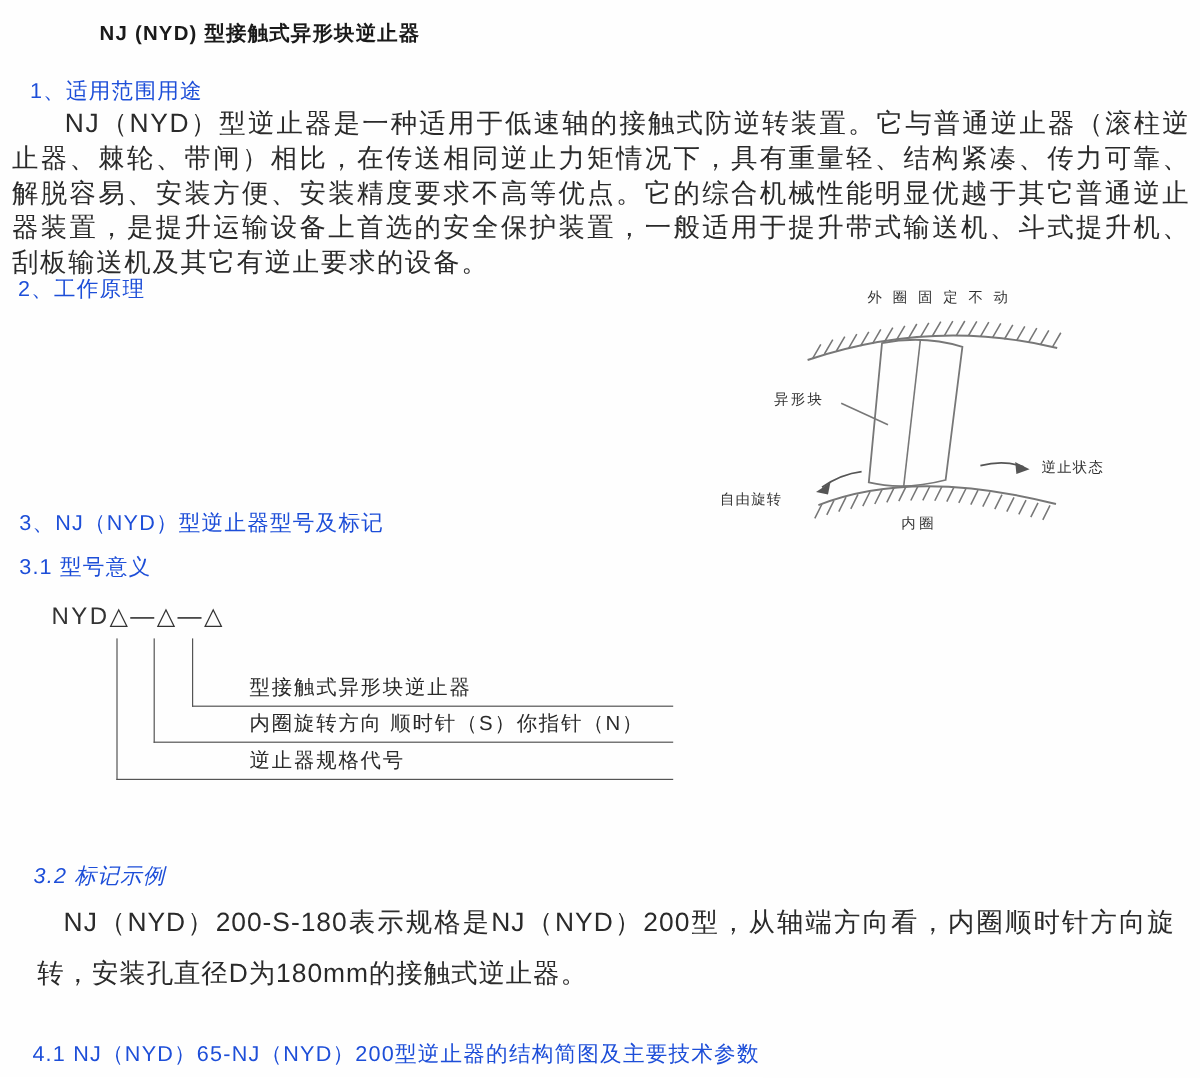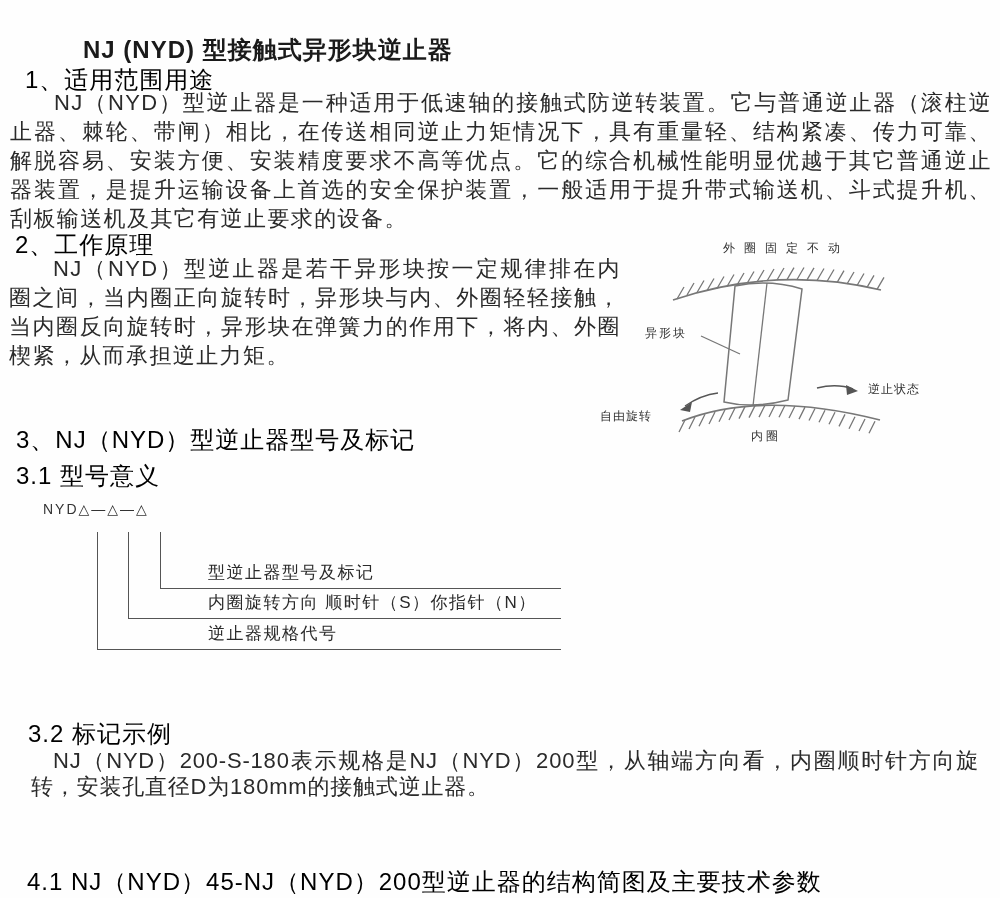--- a/index.html
+++ b/index.html
@@ -6,37 +6,36 @@
   .page{
     position:relative;
     width:1000px;height:898px;
     background:#fefefe;
     font-family:"Liberation Sans","DejaVu Sans",sans-serif;
     color:#242424;
     overflow:hidden;
   }
   .abs{position:absolute;}
   .title{
-    font-size:24px;font-weight:700;letter-spacing:1px;color:#1a1a1a;
+    font-size:17px;font-weight:700;letter-spacing:1px;color:#1a1a1a;
     white-space:nowrap;
-    margin-top:18px;
   }
-  .h{font-size:24px;letter-spacing:1px;white-space:nowrap;color:#000000;}
+  .h{font-size:18px;letter-spacing:1px;white-space:nowrap;color:#1d4ed8;}
   .body-text{
     font-size:22px;line-height:29px;letter-spacing:1.4px;
     text-align:justify;color:#2a2a2a;margin:4px;
   }
   .indent2{text-indent:2em;}
   .indent1{text-indent:1em;}
   
   .diagram{width:410px;height:225px;}
   .diagram svg{position:absolute;left:0;top:0;}
   .dlabel{position:absolute;font-size:12px;color:#333;white-space:nowrap;}
   
-  .model-code{font-size:14px;letter-spacing:2px;color:#333;white-space:nowrap;}
+  .model-code{font-size:20px;letter-spacing:2px;color:#333;white-space:nowrap;}
   .lgd{
     position:absolute;
     border-left:1.5px solid #555;
     border-bottom:1.5px solid #555;
   }
   .lgd-label{
     position:absolute;bottom:4px;
     font-size:17px;letter-spacing:1.5px;color:#2a2a2a;white-space:nowrap;
   }
 </style>
@@ -44,21 +43,20 @@
 <body>
 
 <div class="page">
 
   <div class="abs title" style="left:83px;top:16px;">NJ (NYD) 型接触式异形块逆止器</div>
 
   <div class="abs h" style="left:25px;top:64px;">1、适用范围用途</div>
   <p class="abs body-text indent2" style="left:6px;top:84px;width:982px;">NJ（NYD）型逆止器是一种适用于低速轴的接触式防逆转装置。它与普通逆止器（滚柱逆止器、棘轮、带闸）相比，在传送相同逆止力矩情况下，具有重量轻、结构紧凑、传力可靠、解脱容易、安装方便、安装精度要求不高等优点。它的综合机械性能明显优越于其它普通逆止器装置，是提升运输设备上首选的安全保护装置，一般适用于提升带式输送机、斗式提升机、刮板输送机及其它有逆止要求的设备。</p>
 
   <div class="abs h" style="left:15px;top:229px;">2、工作原理</div>
-  <p class="abs body-text indent2" style="left:5px;top:250px;width:612px;">NJ（NYD）型逆止器是若干异形块按一定规律排在内圈之间，当内圈正向旋转时，异形块与内、外圈轻轻接触，当内圈反向旋转时，异形块在弹簧力的作用下，将内、外圈楔紧，从而承担逆止力矩。</p>
 
   <div class="abs diagram" style="left:585px;top:236px;">
     <svg width="410" height="225" viewBox="0 0 410 225">
 
       <path d="M88,64 Q192,29 296,54" fill="none" stroke="#777" stroke-width="1.6"></path>
 
       <path d="M92,63 l7,-12 M102,59 l7,-12 M112,56.5 l7,-12 M122,54.5 l7,-12 M132,52.5 l7,-12 M142,50.5 l7,-12 M152,49 l7,-12 M162,47.5 l7,-12 M172,46 l7,-12 M182,45 l7,-12 M192,44 l7,-12 M202,43.6 l7,-12 M212,43.5 l7,-12 M222,43.8 l7,-12 M232,44.5 l7,-12 M242,45.5 l7,-12 M252,46.7 l7,-12 M262,48 l7,-12 M272,49.5 l7,-12 M282,51.3 l7,-12 M292,53.3 l7,-12" fill="none" stroke="#777" stroke-width="1.3"></path>
 
       <path d="M97,185 Q176,154 295,184" fill="none" stroke="#777" stroke-width="1.6"></path>
 
@@ -81,27 +79,27 @@
     <span class="dlabel" style="left:283px;top:145px;letter-spacing:1px;">逆止状态</span>
     <span class="dlabel" style="left:166px;top:192px;letter-spacing:3px;">内圈</span>
   </div>
 
   <div class="abs h" style="left:16px;top:424px;">3、NJ（NYD）型逆止器型号及标记</div>
   <div class="abs h" style="left:16px;top:460px;">3.1 型号意义</div>
 
   <div class="abs model-code" style="left:43px;top:501px;">NYD△—△—△</div>
 
   <div class="lgd" style="left:160px;top:532px;width:400px;height:56px;">
-    <span class="lgd-label" style="left:47px;">型逆止器型号及标记</span>
+    <span class="lgd-label" style="left:47px;">型接触式异形块逆止器</span>
   </div>
   <div class="lgd" style="left:128px;top:532px;width:432px;height:86px;">
     <span class="lgd-label" style="left:79px;">内圈旋转方向 顺时针（S）你指针（N）</span>
   </div>
   <div class="lgd" style="left:97px;top:532px;width:463px;height:117px;">
     <span class="lgd-label" style="left:110px;text-align:center;">逆止器规格代号</span>
   </div>
 
-  <div class="abs h" style="left:28px;top:718px;">3.2 标记示例</div>
-  <p class="abs body-text indent1" style="left:27px;top:744px;width:948px;line-height:26px;letter-spacing:0.8px;">NJ（NYD）200-S-180表示规格是NJ（NYD）200型，从轴端方向看，内圈顺时针方向旋转，安装孔直径D为180mm的接触式逆止器。</p>
+  <div class="abs h" style="left:28px;top:718px;font-style:italic;">3.2 标记示例</div>
+  <p class="abs body-text indent1" style="left:27px;top:744px;width:948px;line-height:42px;letter-spacing:0.8px;">NJ（NYD）200-S-180表示规格是NJ（NYD）200型，从轴端方向看，内圈顺时针方向旋转，安装孔直径D为180mm的接触式逆止器。</p>
 
-  <div class="abs h" style="left:27px;top:866px;">4.1 NJ（NYD）45-NJ（NYD）200型逆止器的结构简图及主要技术参数</div>
+  <div class="abs h" style="left:27px;top:866px;">4.1 NJ（NYD）65-NJ（NYD）200型逆止器的结构简图及主要技术参数</div>
 
 </div>
 
 </body></html>

